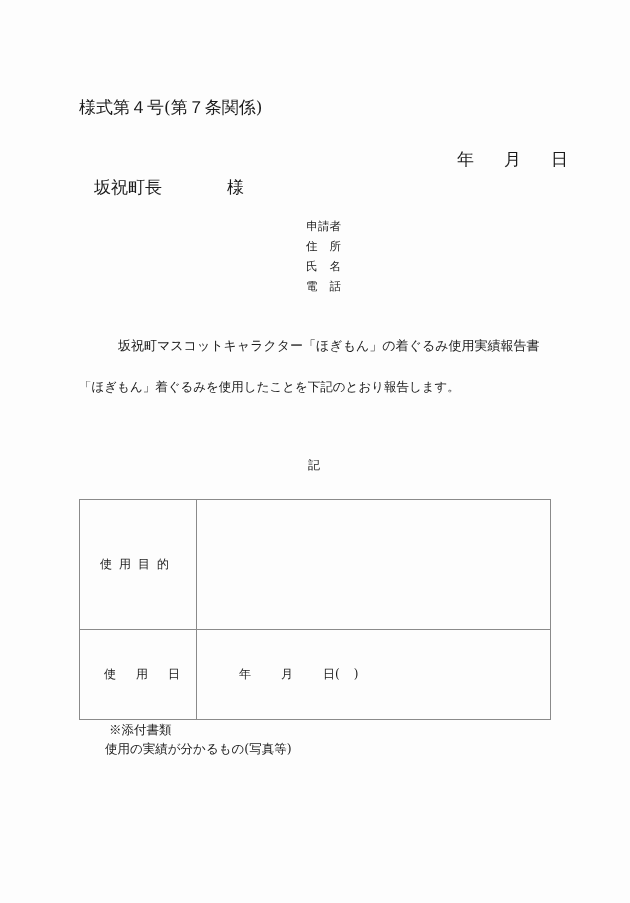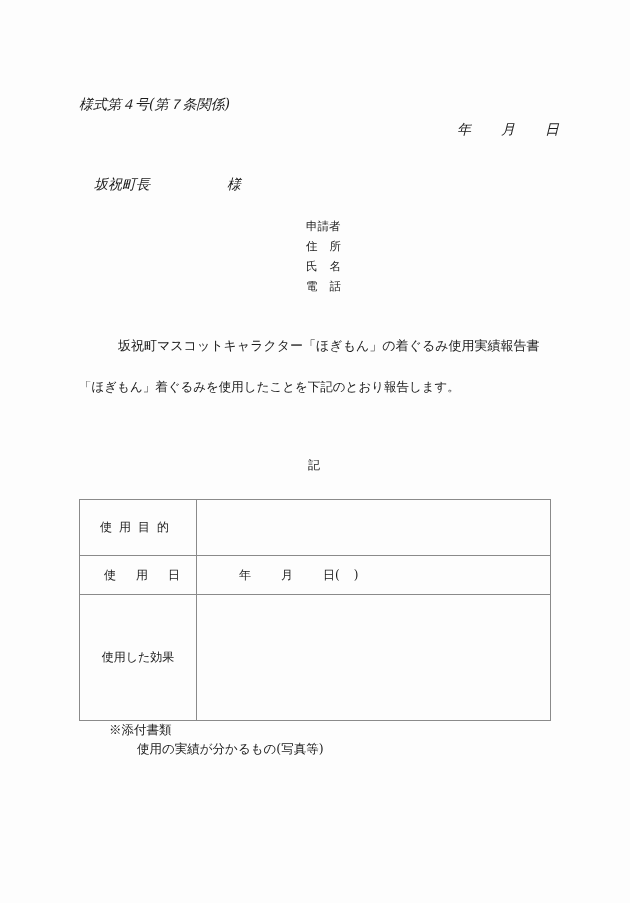--- a/index.html
+++ b/index.html
@@ -5,30 +5,30 @@
   html, body { margin: 0; padding: 0; }
   body {
     width: 630px; height: 903px;
     background: #fdfdfd;
     font-family: "DejaVu Serif", "Liberation Serif", serif;
     color: #1a1a1a;
     position: relative;
     overflow: hidden;
   }
   .abs { position: absolute; white-space: nowrap; }
-  .t13 { font-size: 14px; font-style: italic; }
+  .t13 { font-size: 17px; }
 
   #form-number { left: 79px; top: 96px; }
-  #date-line { left: 457px; top: 121px; word-spacing: 0; text-align: right; }
+  #date-line { left: 457px; top: 148px; word-spacing: 0; text-align: right; }
   #date-line span { display: inline-block; }
   #addressee { left: 94px; top: 176px; }
   #addressee .sama { position: absolute; left: 133px; }
 
   #applicant { left: 306px; top: 216px; font-size: 11.5px; line-height: 20px; }
-  #applicant div { letter-spacing: 0; }
+  #applicant div { letter-spacing: 0; text-align: right; }
 
   #doc-title { left: 118px; top: 337px; font-size: 13px; }
 
   #body-text { left: 79px; top: 376px; font-size: 12.5px; line-height: 21px; }
   #body-text .line1 { padding-left: 13px; }
   .gap { display: inline-block; }
 
   #ki { left: 308px; top: 457px; font-size: 12px; }
 
   #report-table {
@@ -47,21 +47,21 @@
   #report-table td.label { width: 116px; text-align: center; }
   .row1 td { height: 55px; }
   .row2 td { height: 38px; }
   .row3 td { height: 125px; }
   .spaced { letter-spacing: 7px; }
   .spaced-wide { letter-spacing: 0; display:inline-block; width: 76px; text-align: justify; text-align-last: justify; margin-left: 8px; }
   .date-cell { padding-left: 42px !important; }
   .date-cell span { display: inline-block; }
 
   #attachments-title { left: 79px; top: 722px; font-size: 12.5px; margin-left: 30px; }
-  #attachments-item { left: 105px; top: 741px; font-size: 12.5px; margin-left: 32px; }
+  #attachments-item { left: 105px; top: 741px; font-size: 12.5px; }
 </style>
 </head>
 <body>
 
 <div class="abs t13" id="form-number">様式第４号(第７条関係)</div>
 
 <div class="abs t13" id="date-line">
   <span>年</span><span style="width: 30px; display: inline-block;"></span><span>月</span><span style="width: 30px; display: inline-block;"></span><span>日</span>
 </div>
 
@@ -90,21 +90,17 @@
       <tr class="row1">
     <td class="label"><span class="spaced">使用目的</span></td>
     <td></td>
   </tr>
   <tr class="row2">
     <td class="label"><span class="spaced-wide">使用日</span></td>
     <td class="date-cell">
       <span>年</span><span style="width: 30px; display: inline-block;"></span><span>月</span><span style="width: 30px; display: inline-block;"></span><span>日(</span><span style="width: 14px; display: inline-block;"></span><span>)</span>
     </td>
   </tr>
-  <tr class="row3">
-    <td class="label">使用した効果</td>
-    <td></td>
-  </tr>
 </tbody>
   </table>
 
 <div class="abs" id="attachments-title">※添付書類</div>
 <div class="abs" id="attachments-item">使用の実績が分かるもの(写真等)</div>
 
 </body></html>

